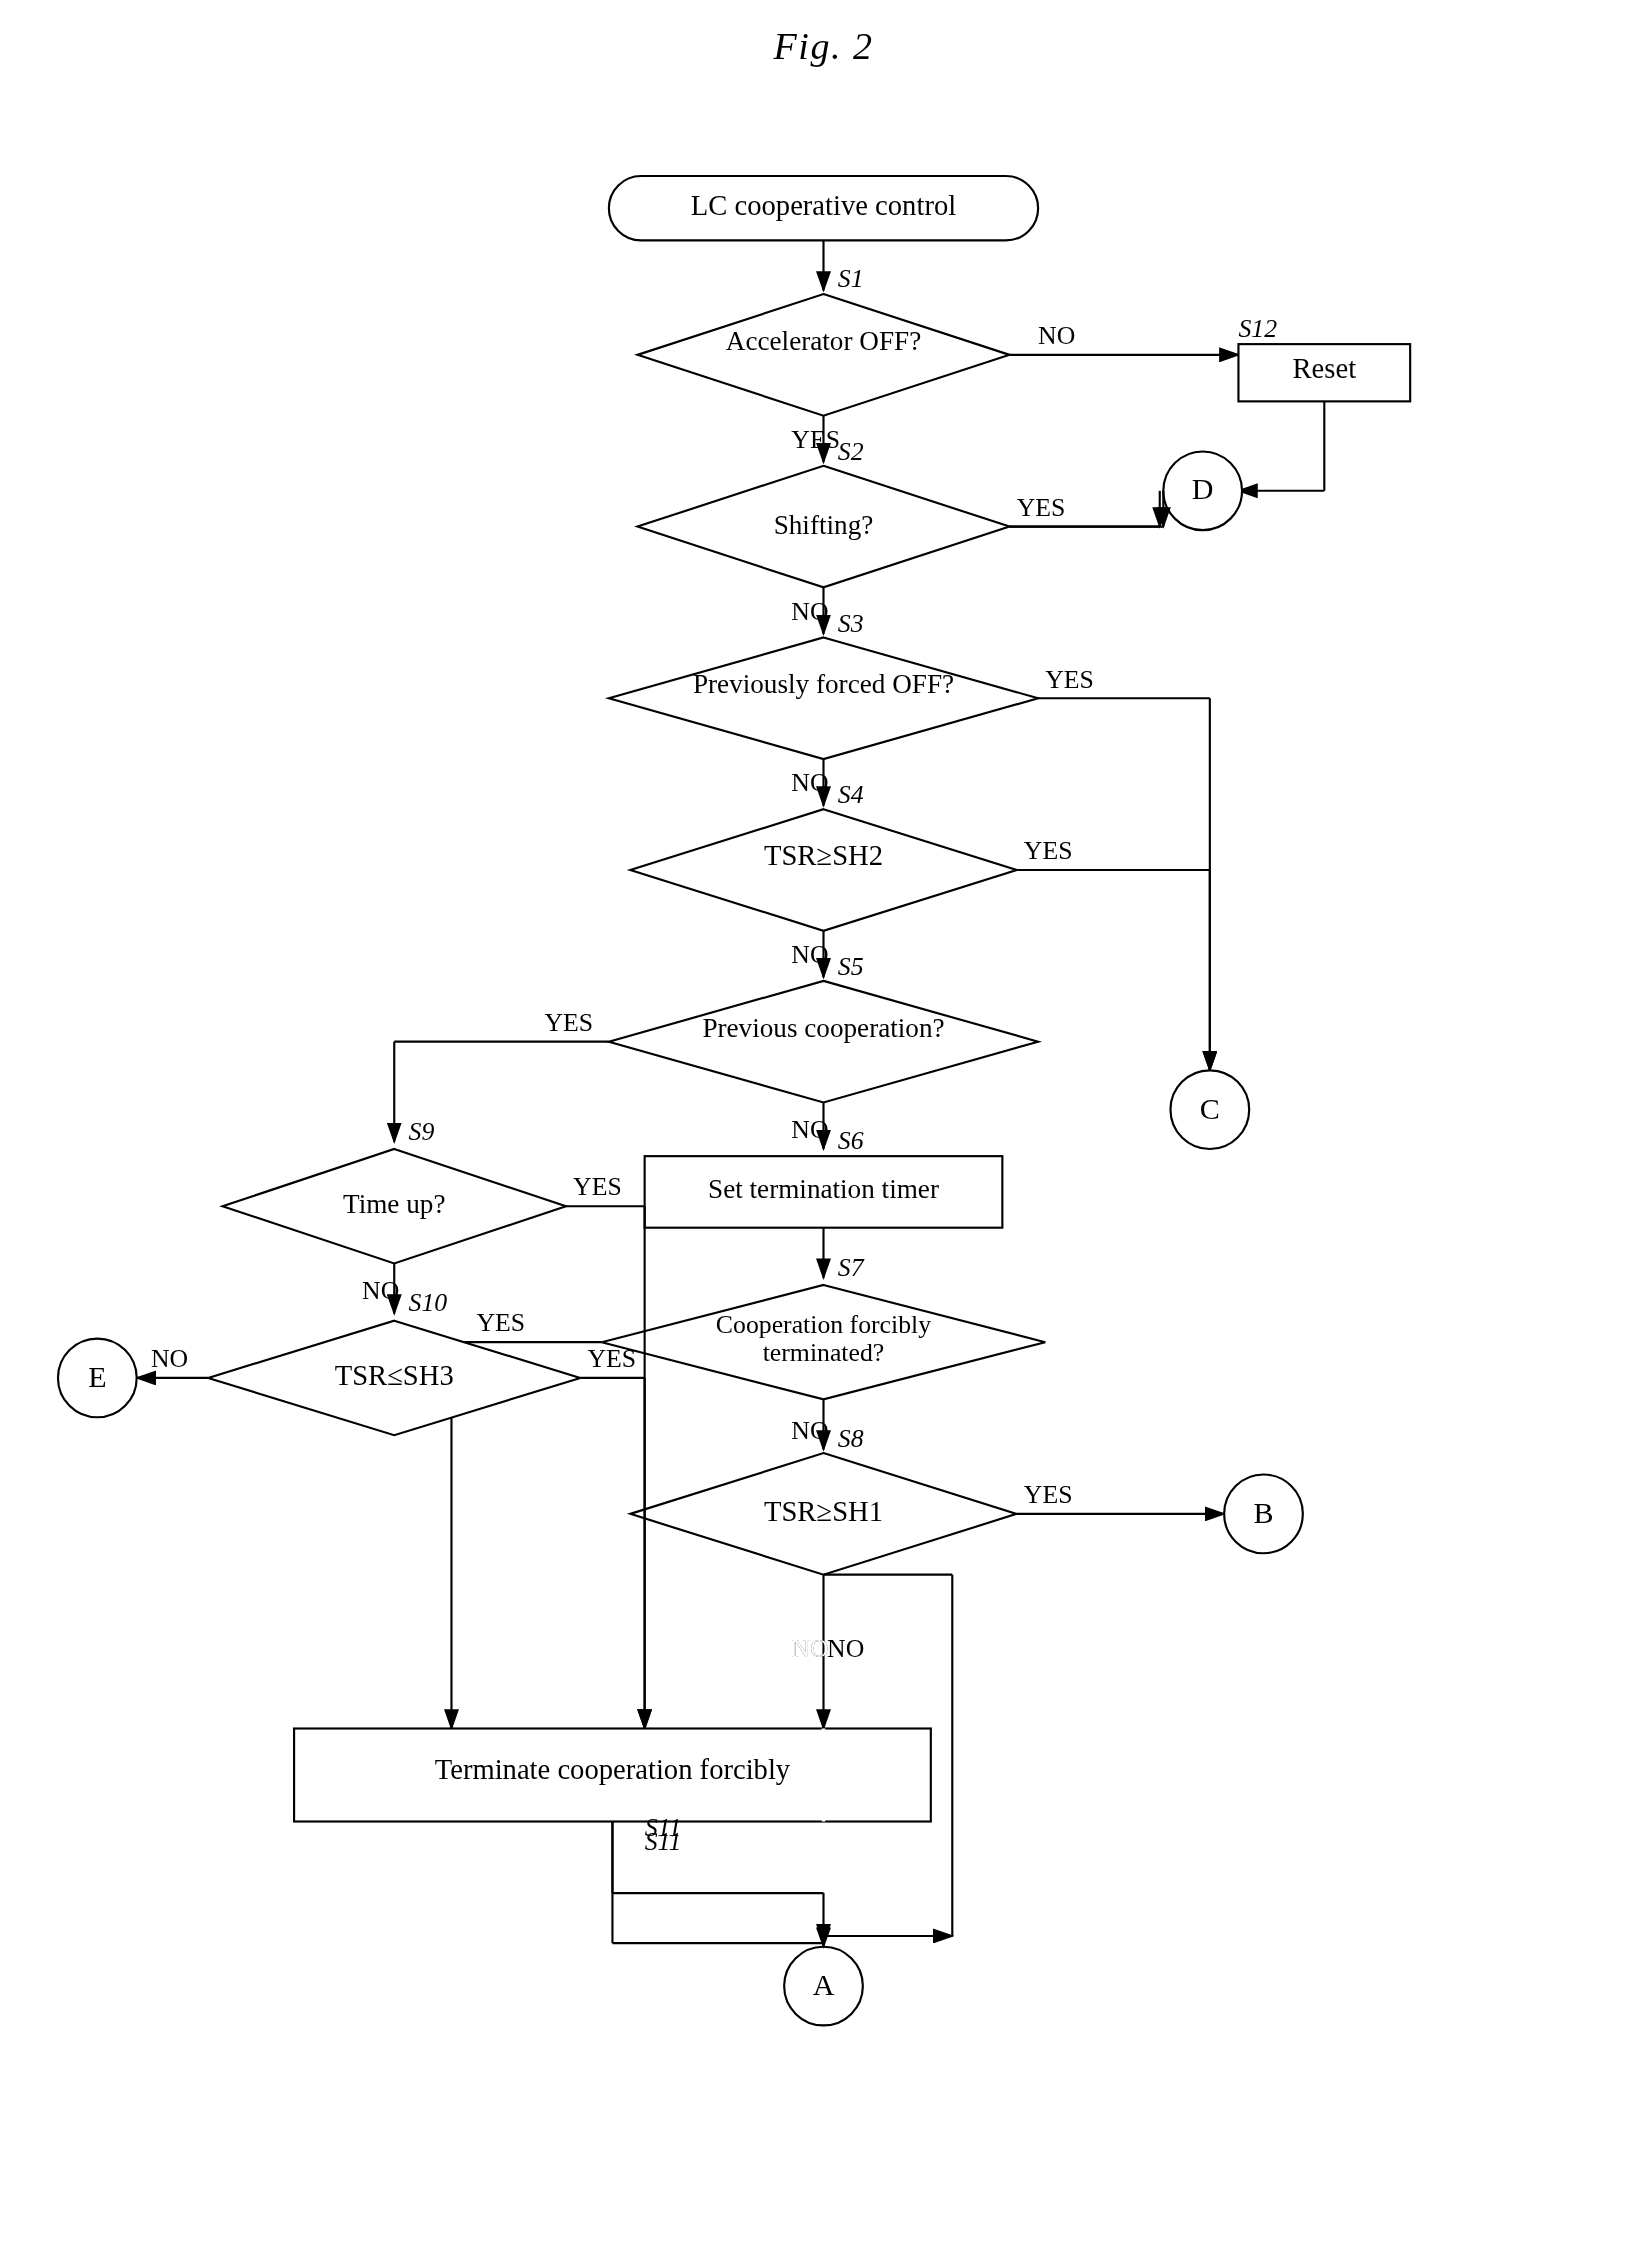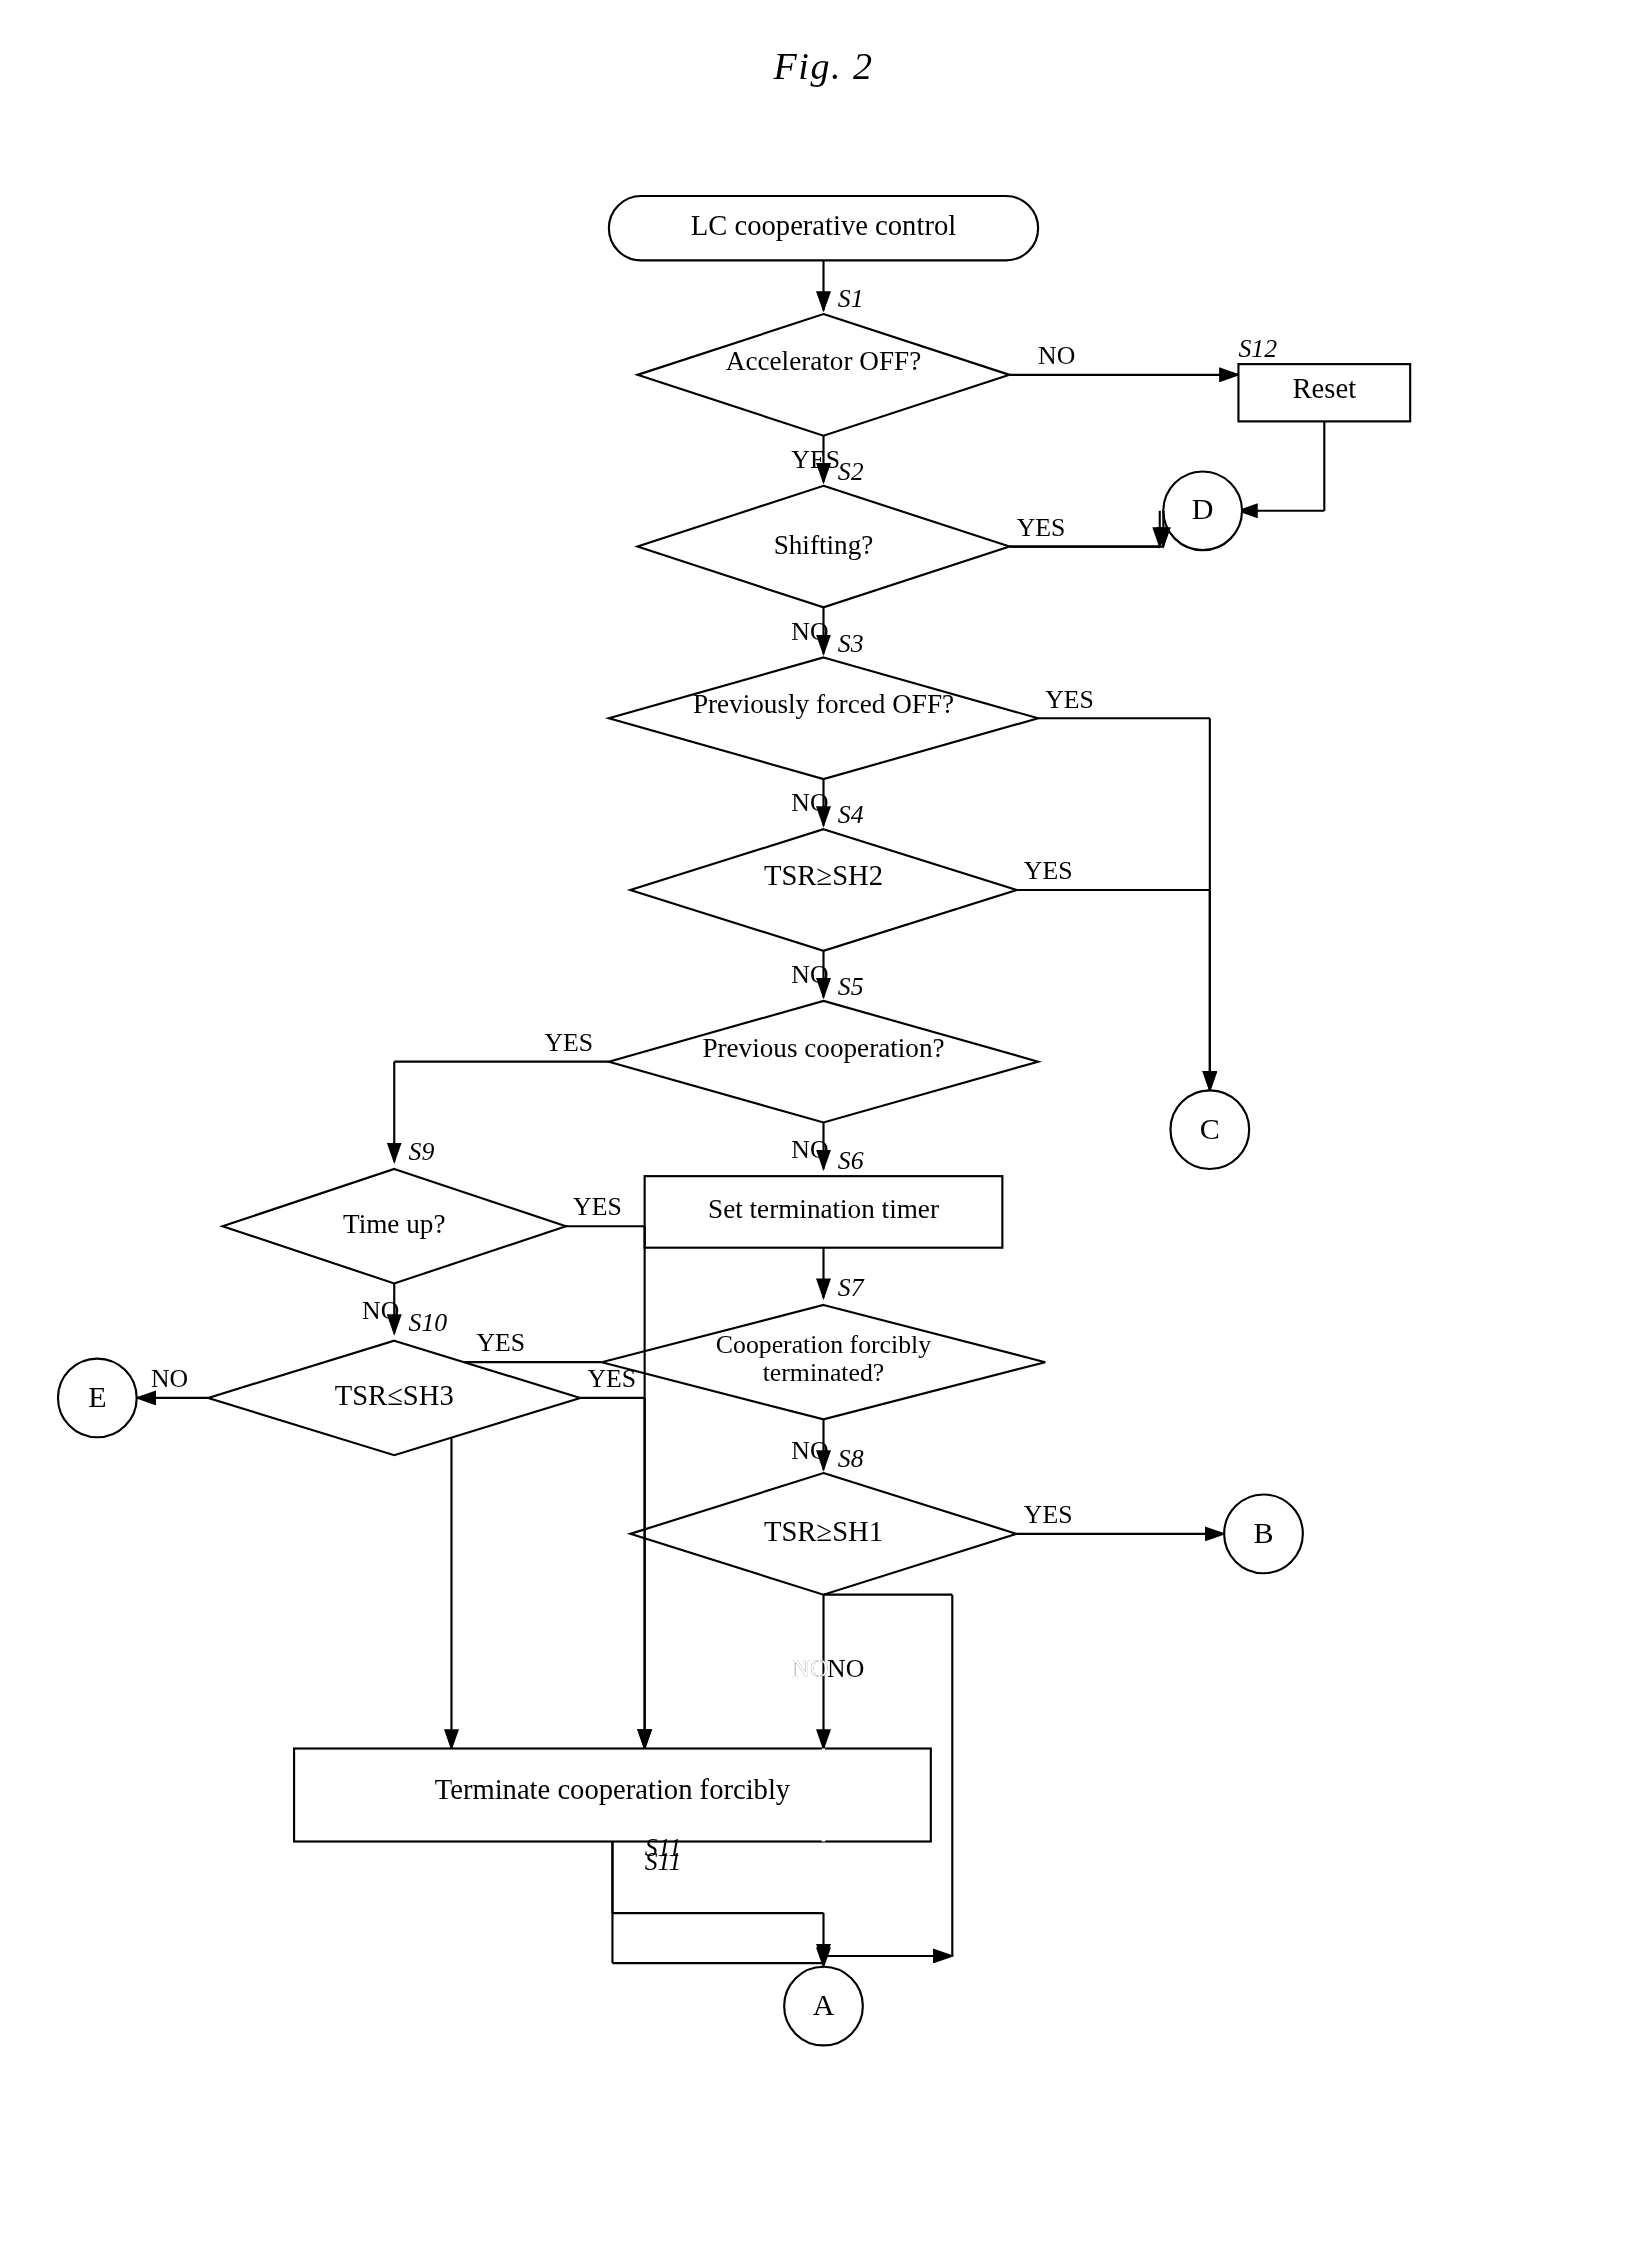--- a/index.html
+++ b/index.html
@@ -8,21 +8,21 @@
       font-family: 'Times New Roman', Times, serif;
       width: 1647px;
       min-height: 2250px;
       position: relative;
       overflow: hidden;
     }
     .page-title {
       text-align: center;
       font-style: italic;
       font-size: 38px;
-      padding-top: 44px;
+      padding-top: 24px;
       letter-spacing: 1.5px;
     }
     .diagram-container {
       position: relative;
       width: 100%;
       height: 2132px;
       margin-top: 14.7px;
     }
     svg {
       position: absolute;

